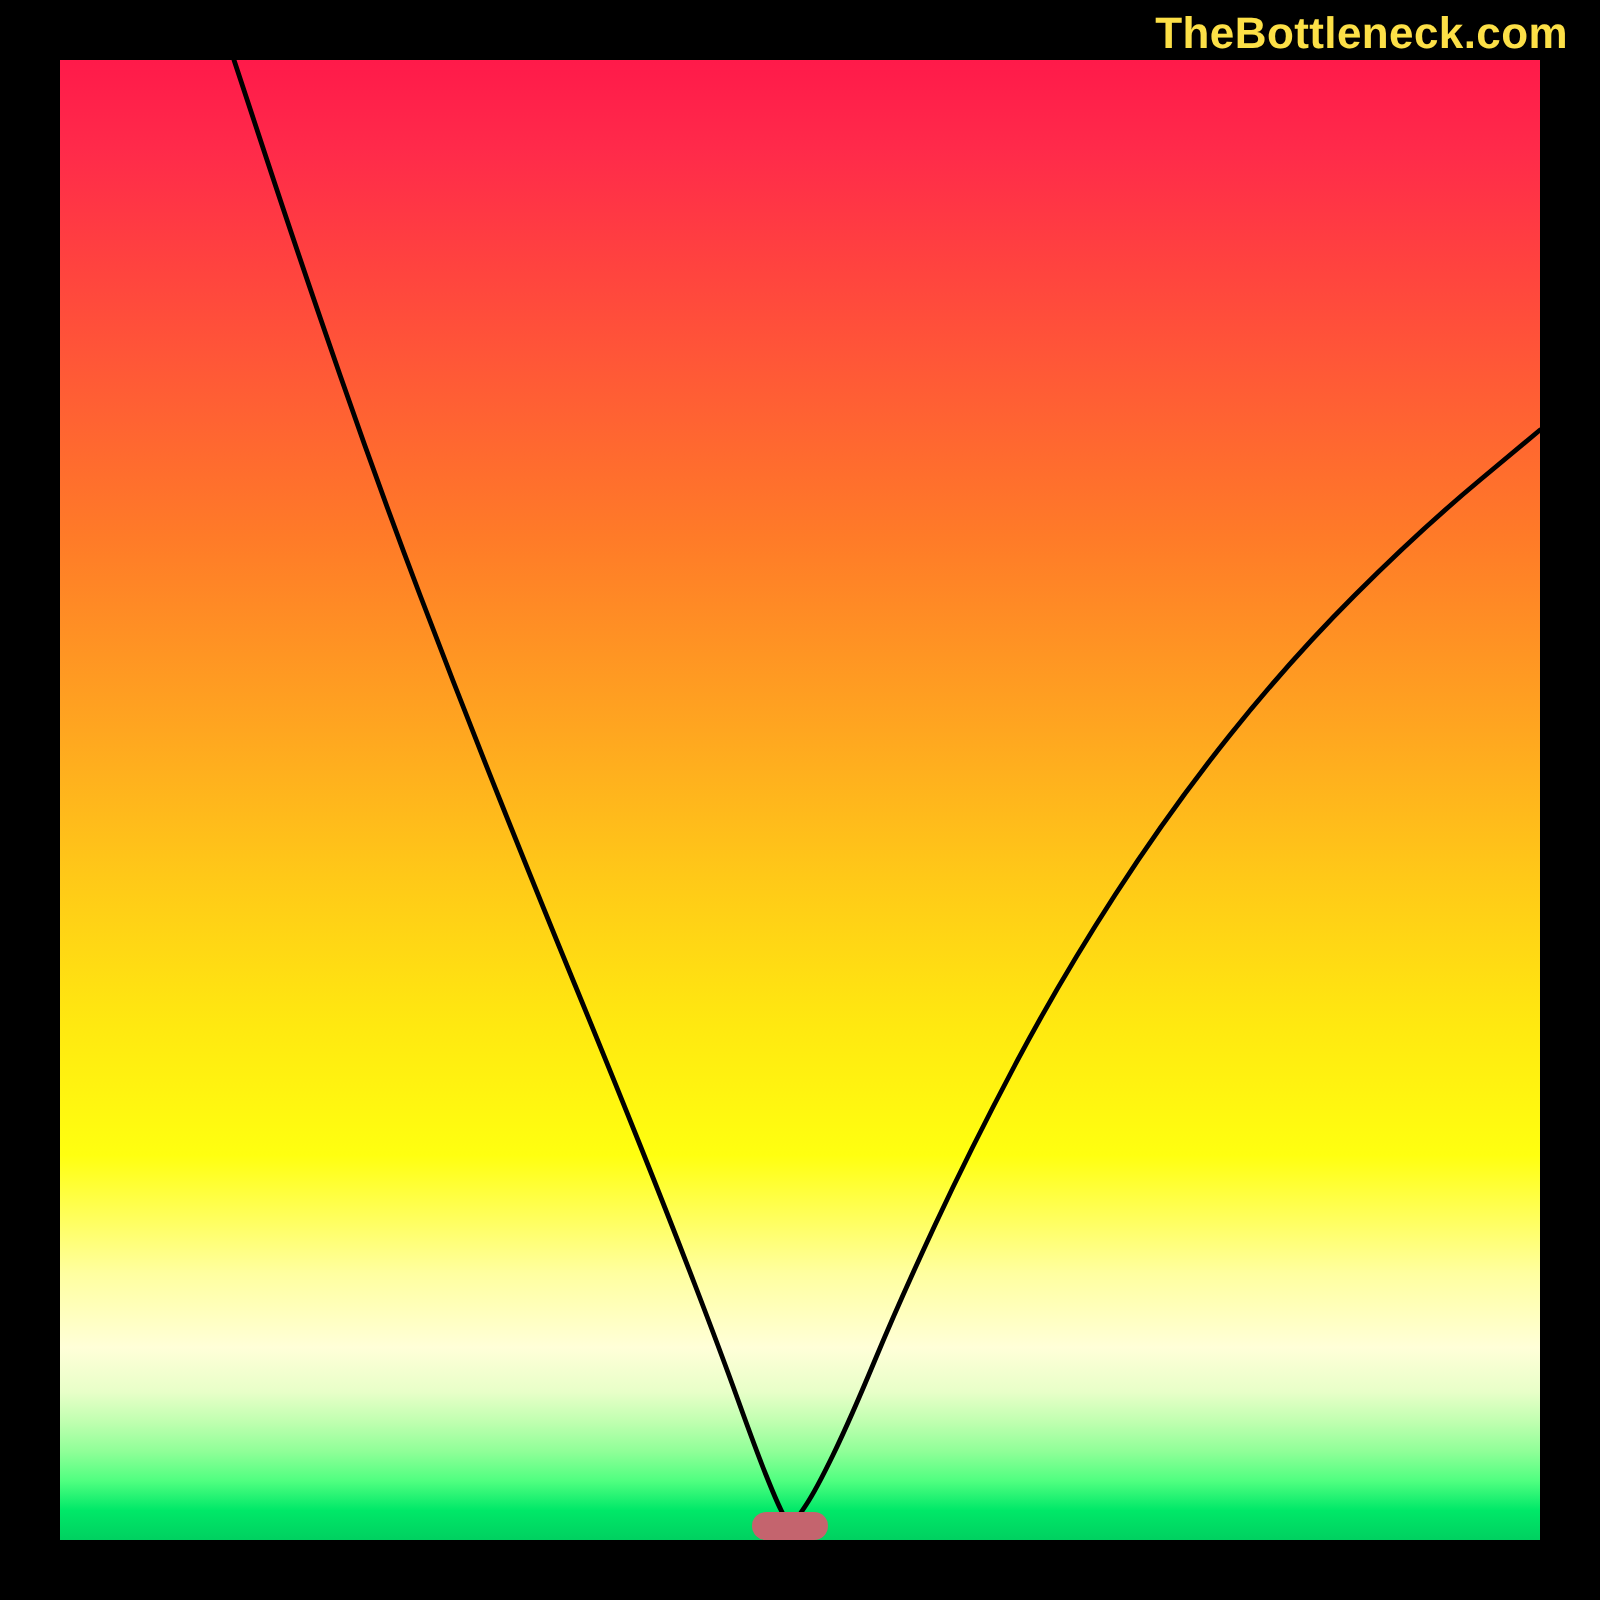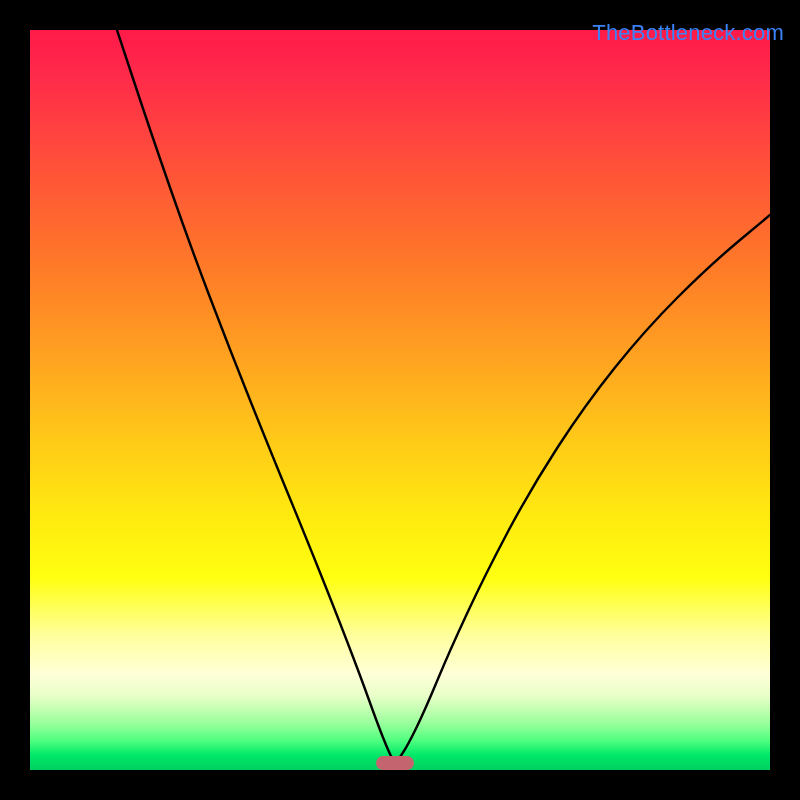--- a/index.html
+++ b/index.html
@@ -51,25 +51,25 @@
   }
   .marker {
     position: absolute;
     width: 38px;
     height: 14px;
     background: #C4646E;
     border-radius: 8px;
   }
   .watermark {
     position: absolute;
-    top: 20px;
+    top: 4px;
     right: 16px;
-    color: #3b82f6;
+    color: #fde047;
     font-size: 22px;
-    font-weight: 400;
+    font-weight: 700;
     letter-spacing: 0.2px;
   }
 </style>
 </head>
 <body>
 
 <div class="container">
   <div class="plot-area">
     <svg class="curves" viewBox="0 0 740 740" preserveAspectRatio="none">
       <path id="left-path" fill="none" stroke="#000000" stroke-width="2.4" stroke-linecap="round" d="M 87 0 Q 87 0 103.5 50 Q 120 100 140 157.5 Q 160 215 180 267.5 Q 200 320 220 370 Q 240 420 257.5 462.5 Q 275 505 290 542.5 Q 305 580 317.5 612.5 Q 330 645 339 670 Q 348 695 353 707.5 Q 358 720 360.5 725 L 363 730"></path>

